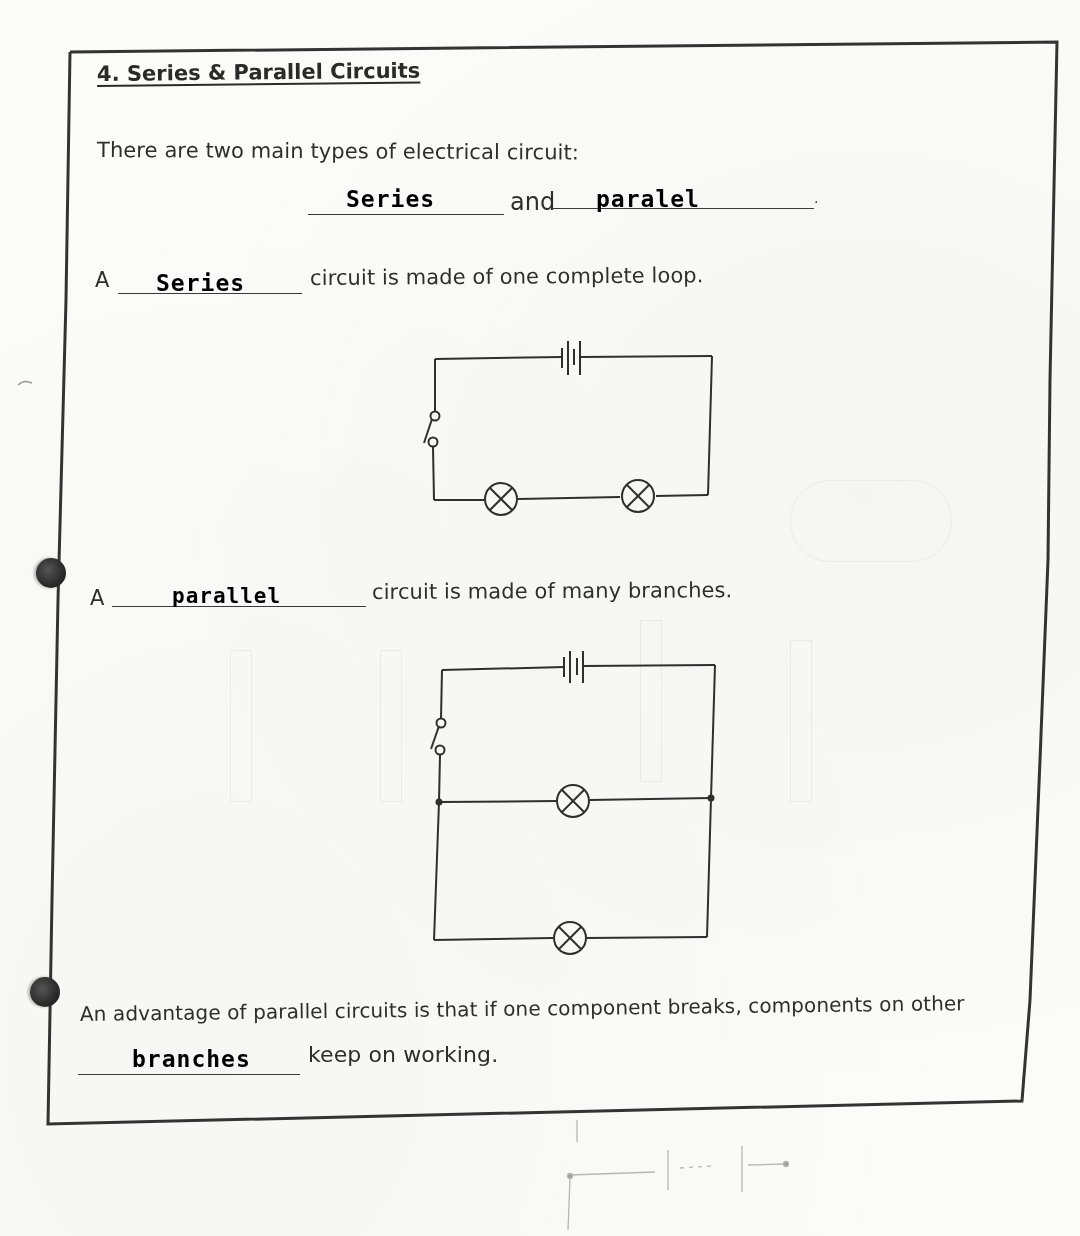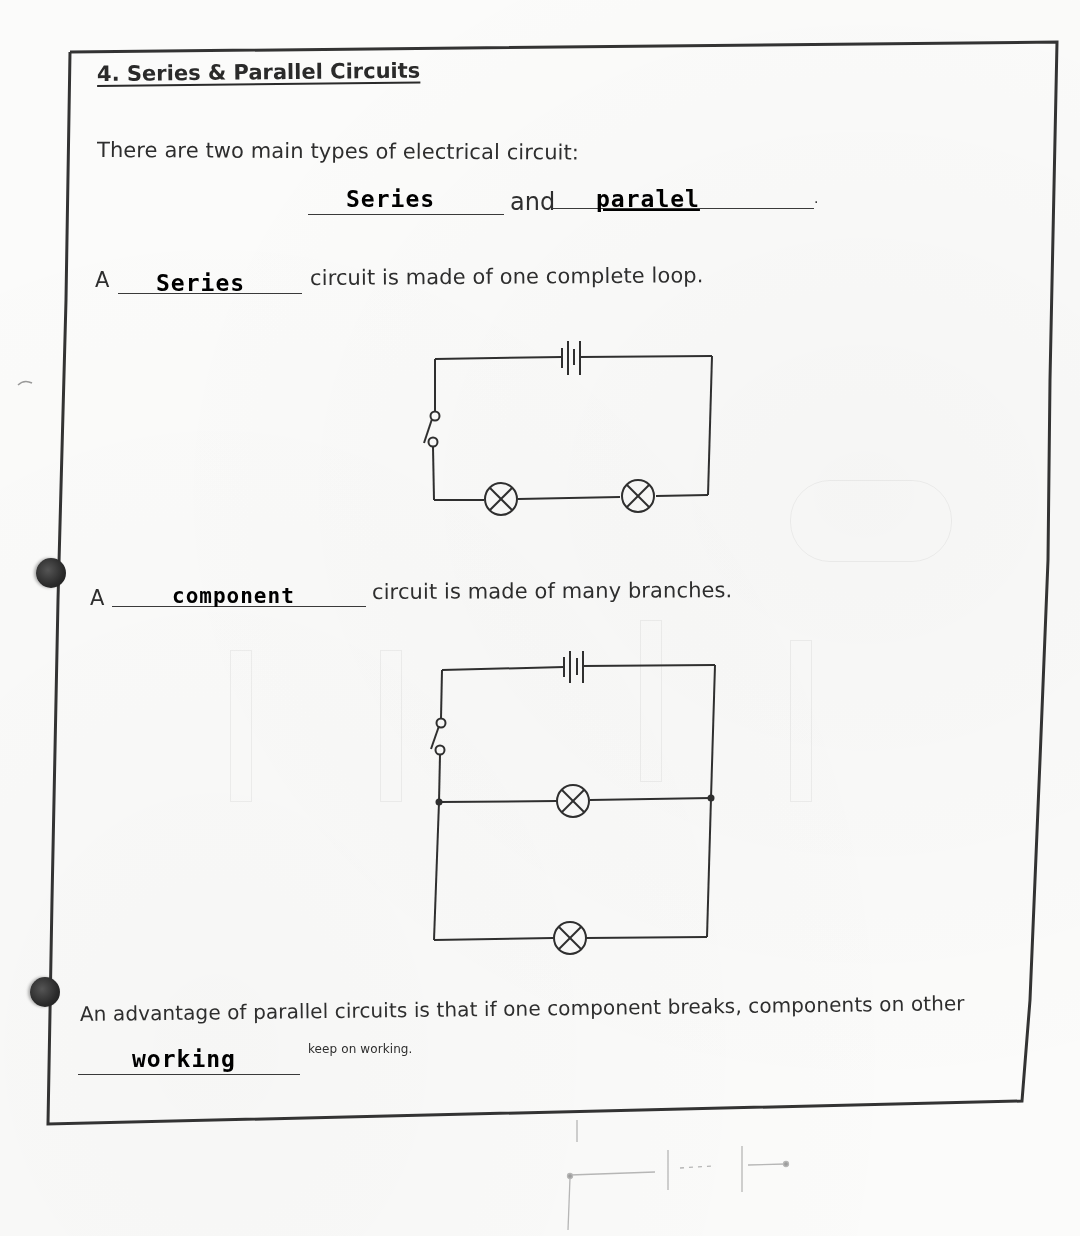--- a/index.html
+++ b/index.html
@@ -83,21 +83,21 @@
 <div class="hole" style="left:30px;top:977px;"></div>
 
 <div class="title">4. Series &amp; Parallel Circuits</div>
 
 <div class="txt" style="left:97px;top:138px;transform:rotate(0.3deg);">There are two main types of electrical circuit:</div>
 
 <div class="blank" style="left:308px;top:184px;width:196px;"></div>
 <div class="hand" style="left:346px;top:186px;">Series</div>
 <div class="txt" style="left:510px;top:188px;font-size:24px;">and</div>
 <div class="blank" style="left:552px;top:178px;width:262px;"></div>
-<div class="hand" style="left:596px;top:186px;text-decoration:underline;">paralel</div>
+<div class="hand" style="left:596px;top:186px;">paralel</div>
 <div class="txt" style="left:814px;top:190px;font-size:14px;">.</div>
 
 <div class="txt" style="left:95px;top:268px;">A</div>
 <div class="blank" style="left:118px;top:263px;width:184px;"></div>
 <div class="hand" style="left:156px;top:270px;">Series</div>
 <div class="txt" style="left:310px;top:266px;transform:rotate(-0.4deg);">circuit is made of one complete loop.</div>
 
 <svg class="circuit" style="left:410px;top:335px;" width="320" height="190" viewBox="0 0 320 190">
   <g stroke="#2f2f2f" stroke-width="2" fill="none">
 
@@ -127,21 +127,21 @@
   </g>
   <g stroke="#2f2f2f" stroke-width="2" fill="none">
     <circle cx="228" cy="161" r="16"></circle>
     <line x1="217" y1="150" x2="239" y2="172"></line>
       <line x1="239" y1="150" x2="217" y2="172"></line>
   </g>
 </svg>
 
 <div class="txt" style="left:90px;top:586px;">A</div>
 <div class="blank" style="left:112px;top:576px;width:254px;"></div>
-<div class="hand" style="left:172px;top:584px;font-size:21px;">component</div>
+<div class="hand" style="left:172px;top:584px;font-size:21px;">parallel</div>
 <div class="txt" style="left:372px;top:580px;transform:rotate(-0.3deg);">circuit is made of many branches.</div>
 
 <svg class="circuit" style="left:420px;top:645px;" width="310" height="310" viewBox="0 0 310 310">
   <g stroke="#2f2f2f" stroke-width="2" fill="none">
 
     <line x1="22" y1="25" x2="144" y2="22"></line>
     <line x1="144" y1="12" x2="144" y2="32"></line>
     <line x1="150" y1="6" x2="150" y2="38"></line>
     <line x1="157" y1="13" x2="157" y2="30"></line>
     <line x1="163" y1="6" x2="163" y2="38"></line>
@@ -172,14 +172,14 @@
   </g>
   <g stroke="#2f2f2f" stroke-width="2" fill="none">
     <circle cx="150" cy="293" r="16"></circle>
     <line x1="139" y1="282" x2="161" y2="304"></line>
       <line x1="161" y1="282" x2="139" y2="304"></line>
   </g>
 </svg>
 
 <div class="txt" style="left:80px;top:1002px;font-size:20px;transform:rotate(-0.7deg);">An advantage of parallel circuits is that if one component breaks, components on other</div>
 <div class="blank" style="left:78px;top:1044px;width:222px;"></div>
-<div class="hand" style="left:132px;top:1046px;">working</div>
-<div class="txt" style="left:308px;top:1042px;font-size:12px;">keep on working.</div>
+<div class="hand" style="left:132px;top:1046px;">branches</div>
+<div class="txt" style="left:308px;top:1042px;font-size:22px;">keep on working.</div>
 
 </body></html>

